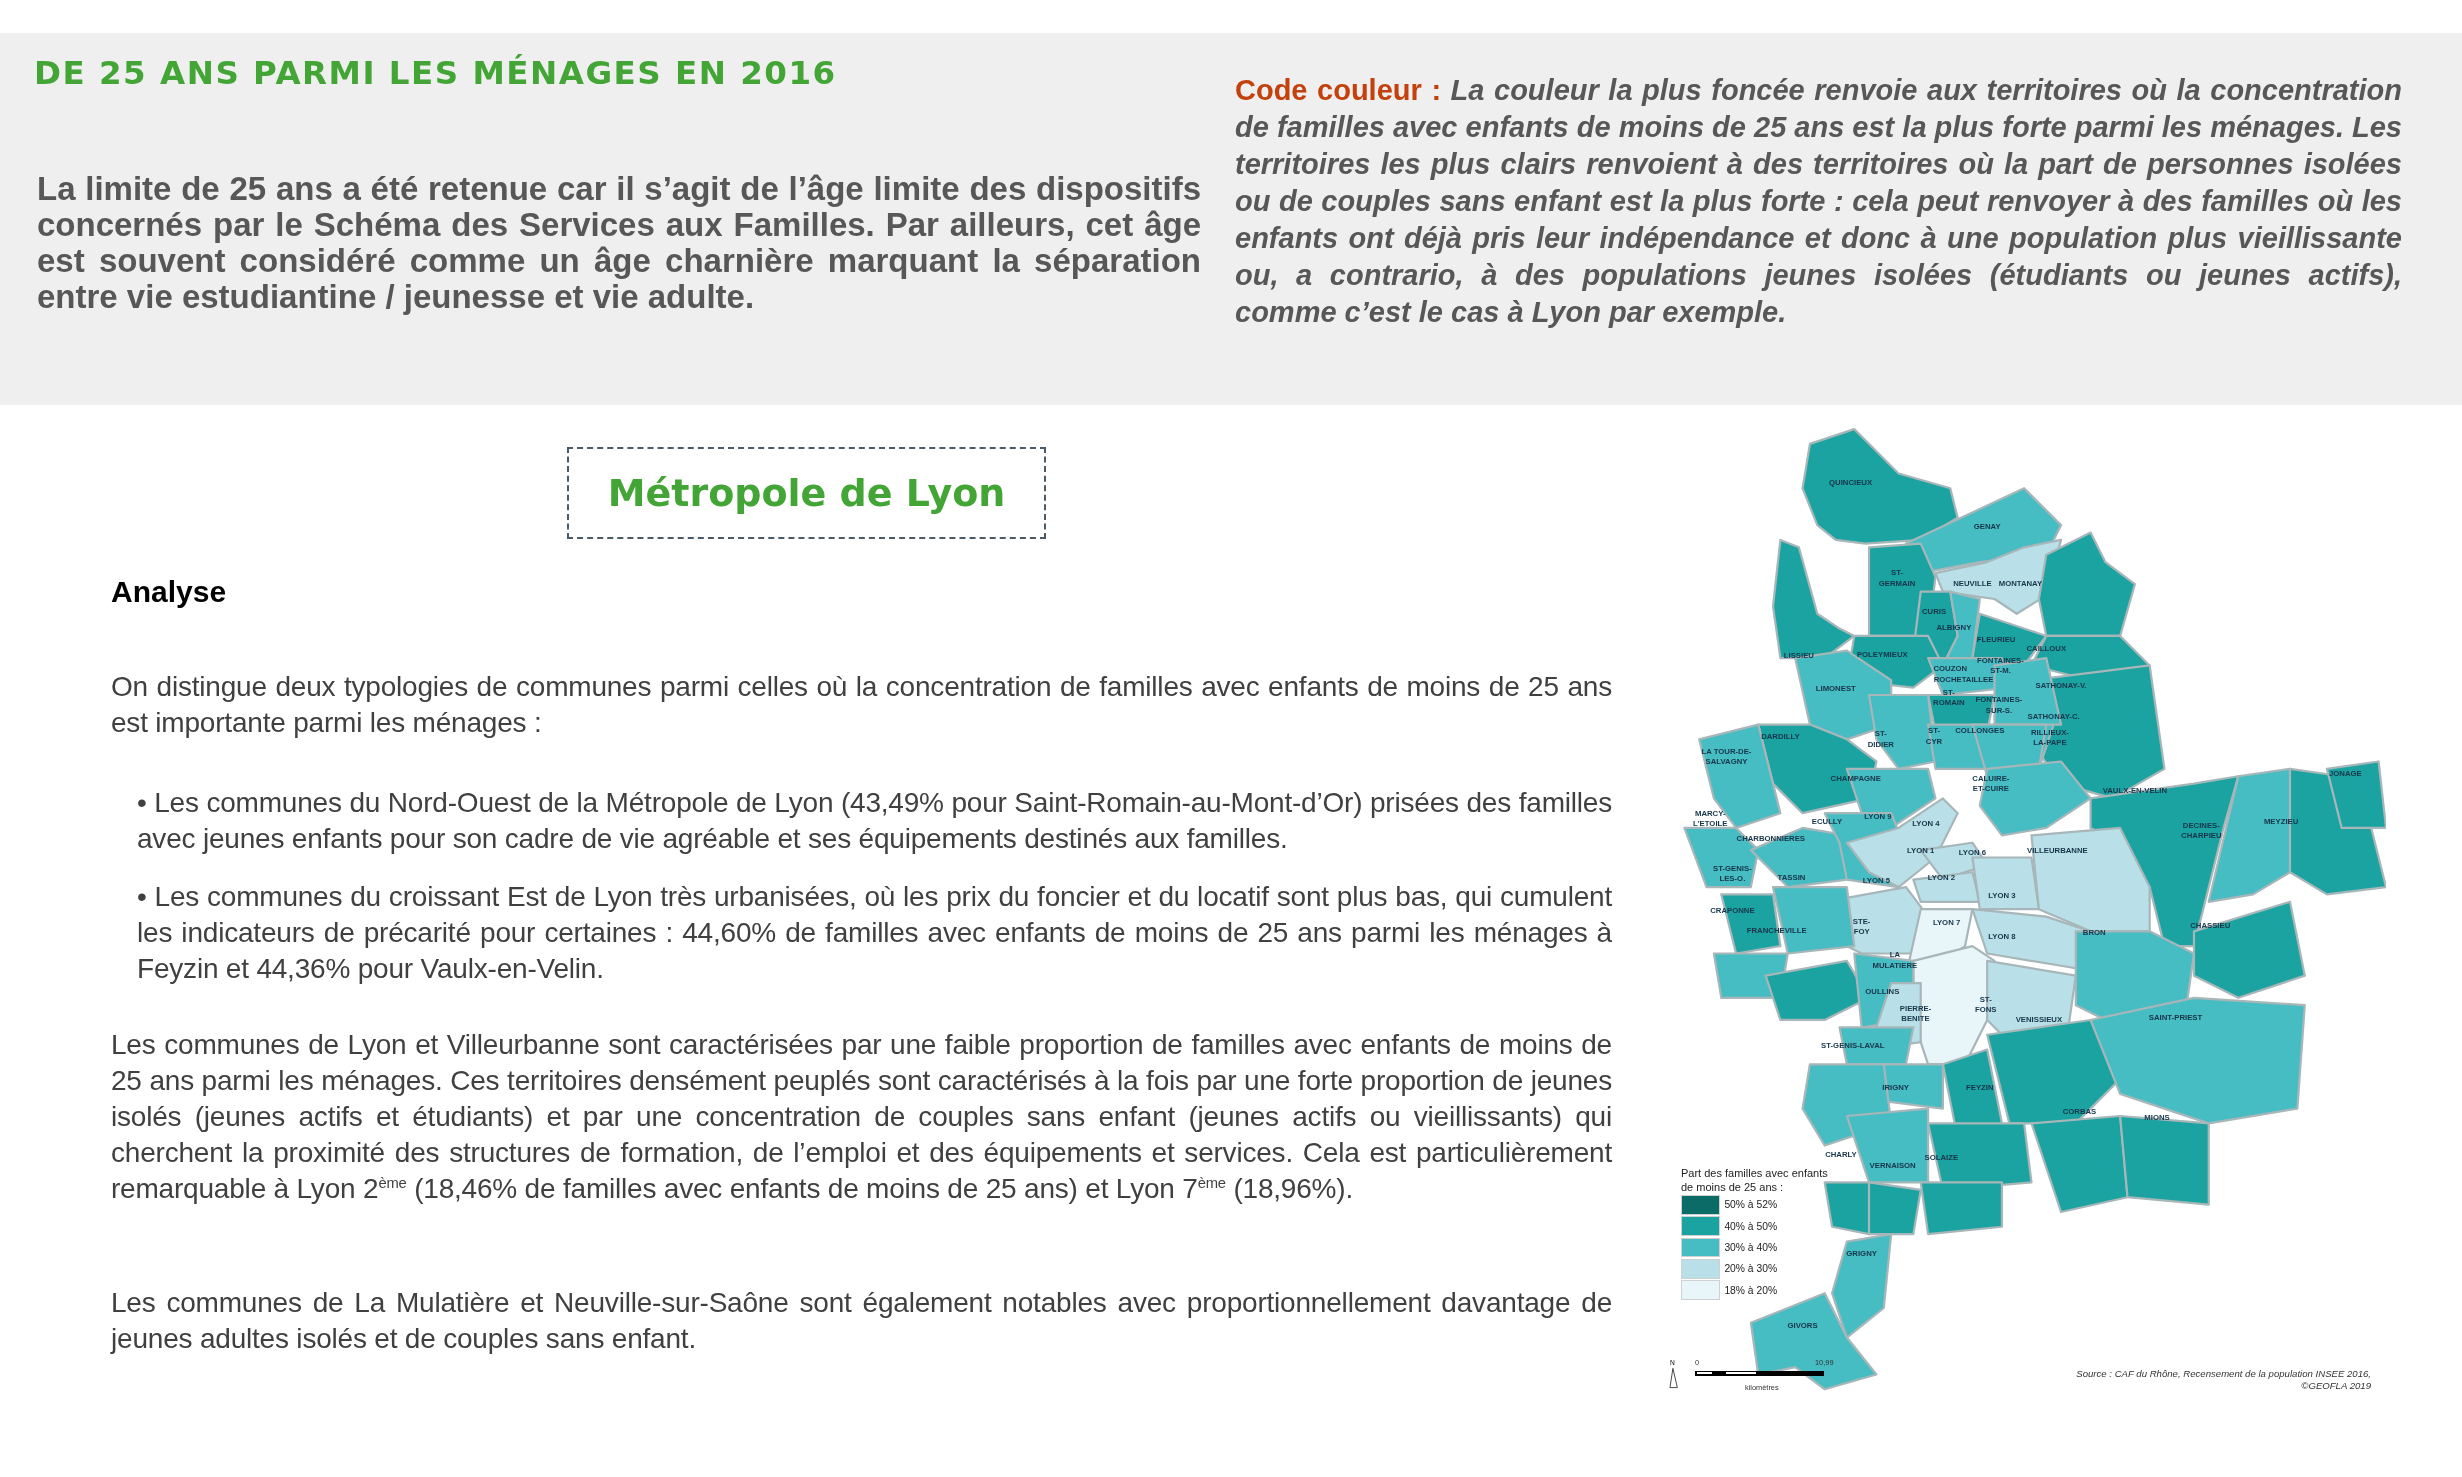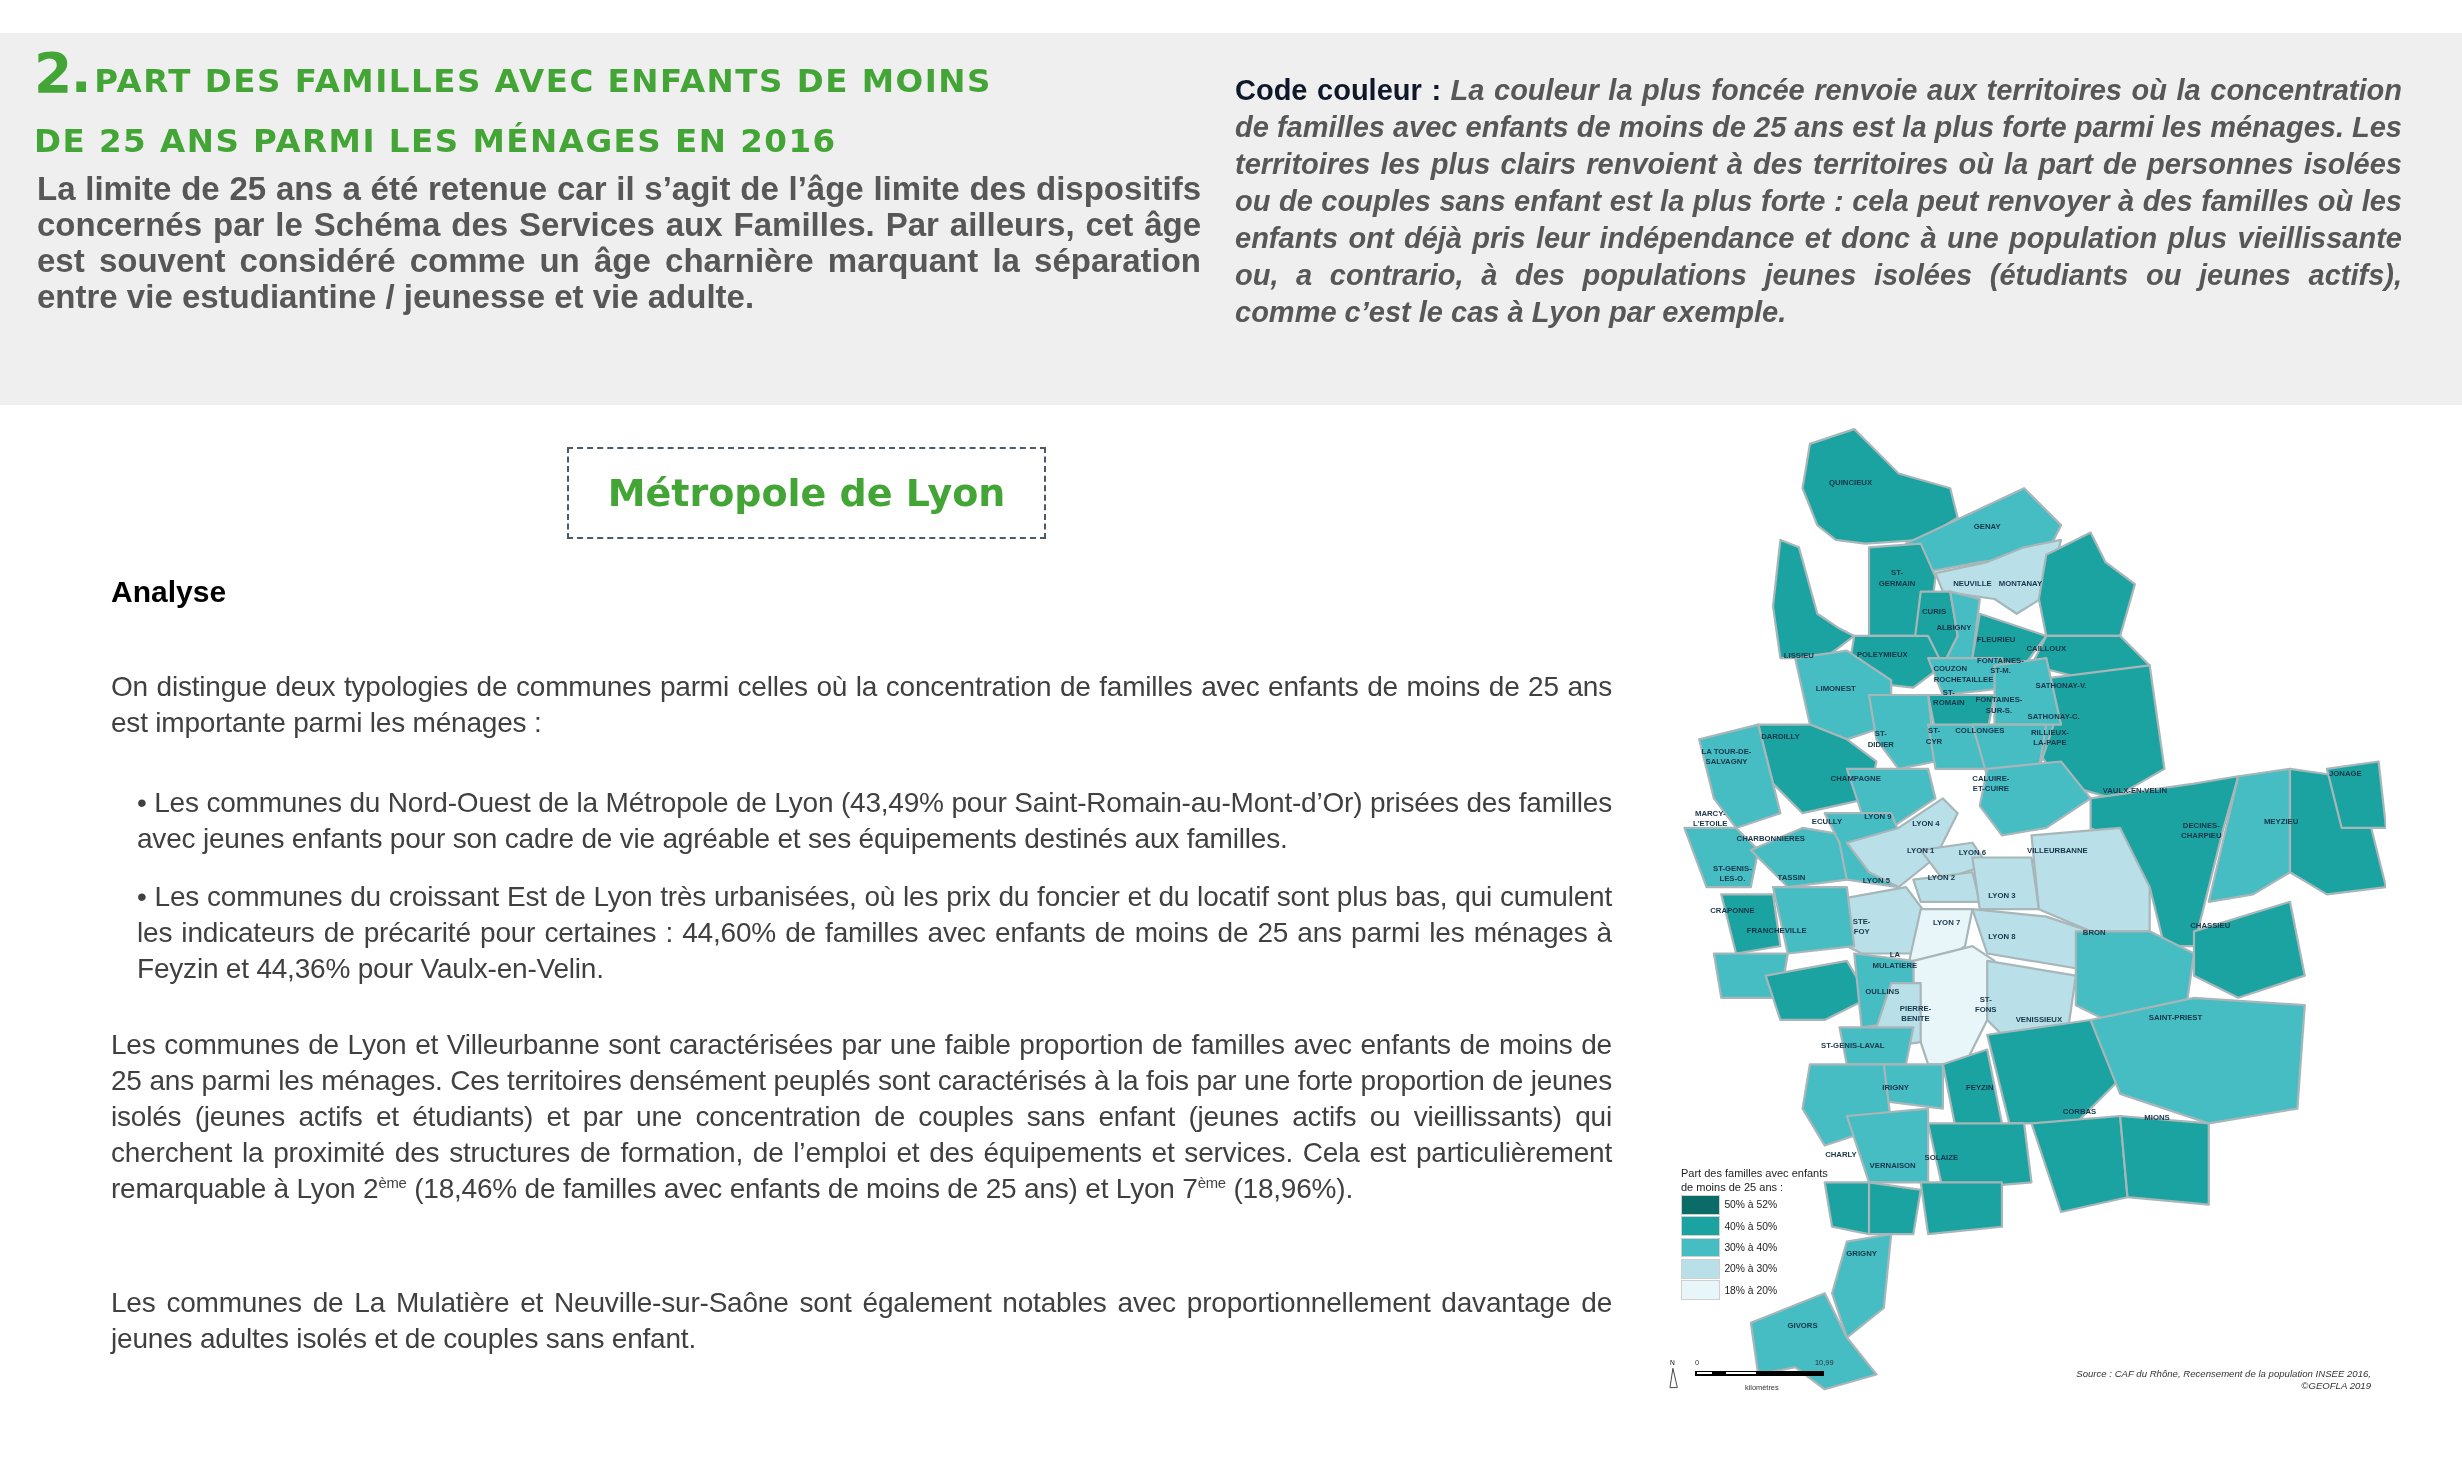--- a/index.html
+++ b/index.html
@@ -4,21 +4,21 @@
 <style>
   html,body{margin:0;padding:0;background:#ffffff;}
   body{width:2462px;height:1478px;position:relative;overflow:hidden;font-family:"Liberation Sans",sans-serif;}
   .header-band{position:absolute;left:0;top:32.5px;width:2462px;height:372px;background:#efefef;}
   .title{position:absolute;left:34px;top:47px;width:1182px;color:#43a535;font-family:"DejaVu Sans",sans-serif;font-weight:bold;line-height:53px;}
   .title .num{font-size:55px;letter-spacing:-1.5px;}
   .title .txt{font-size:32.5px;letter-spacing:1.5px;}
   .intro{position:absolute;left:37px;top:171px;width:1164px;color:#575757;font-size:33px;font-weight:bold;line-height:36px;text-align:justify;}
   .intro p{margin:0;}
   .code{position:absolute;left:1235px;top:72px;width:1167px;color:#575757;font-size:29px;font-style:italic;font-weight:bold;line-height:37px;text-align:justify;}
-  .code .lbl{color:#0f172a;font-style:normal;}
+  .code .lbl{color:#c2410c;font-style:normal;}
   .metro-box{position:absolute;left:567px;top:447px;width:479px;height:92px;border:2.2px dashed #4a5a66;box-sizing:border-box;display:flex;align-items:center;justify-content:center;text-align:center;}
   .metro-box span{color:#43a535;font-family:"DejaVu Sans",sans-serif;font-weight:bold;font-size:38px;}
   .analyse{position:absolute;left:111px;top:575px;font-size:30px;font-weight:bold;color:#000;}
   .body{position:absolute;left:111px;width:1501px;color:#404040;font-size:28px;line-height:36px;text-align:justify;letter-spacing:-0.2px;}
   .body p{margin:0;}
   .p1{top:669px;}
   .b1{left:137px;top:785px;width:1475px;}
   .b2{left:137px;top:879px;width:1475px;}
   .p2{top:1027px;}
   .p3{top:1285px;}
@@ -31,21 +31,20 @@
   .scale{position:absolute;left:1667px;top:1358px;width:384px;height:44px;font-size:7.4px;color:#333;}
   .source{position:absolute;left:2024px;top:1368px;width:347px;text-align:right;font-size:9.6px;font-style:italic;color:#333;line-height:11.8px;}
   .mlabel{font-family:"Liberation Sans",sans-serif;font-weight:bold;font-size:10.5px;fill:#17364a;}
 </style>
 </head>
 <body>
 
 <div class="header-band"></div>
 
 <div class="title">
-  <div><span class="num">2.</span> <span class="txt">PART DES FAMILLES AVEC ENFANTS DE MOINS</span></div>
   <div><span class="txt">DE 25 ANS PARMI LES MÉNAGES EN 2016</span></div>
 </div>
 
 <div class="intro">
   <p>La limite de 25 ans a été retenue car il s’agit de l’âge limite des dispositifs concernés par le Schéma des Services aux Familles. Par ailleurs, cet âge est souvent considéré comme un âge charnière marquant la séparation entre vie estudiantine / jeunesse et vie adulte.</p>
 </div>
 
 <div class="code">
   <span class="lbl">Code couleur :</span><span> La couleur la plus foncée renvoie aux territoires où la concentration de familles avec enfants de moins de 25 ans est la plus forte parmi les ménages. Les territoires les plus clairs renvoient à des territoires où la part de personnes isolées ou de couples sans enfant est la plus forte : cela peut renvoyer à des familles où les enfants ont déjà pris leur indépendance et donc à une population plus vieillissante ou, a contrario, à des populations jeunes isolées (étudiants ou jeunes actifs), comme c’est le cas à Lyon par exemple.</span>
 </div>

